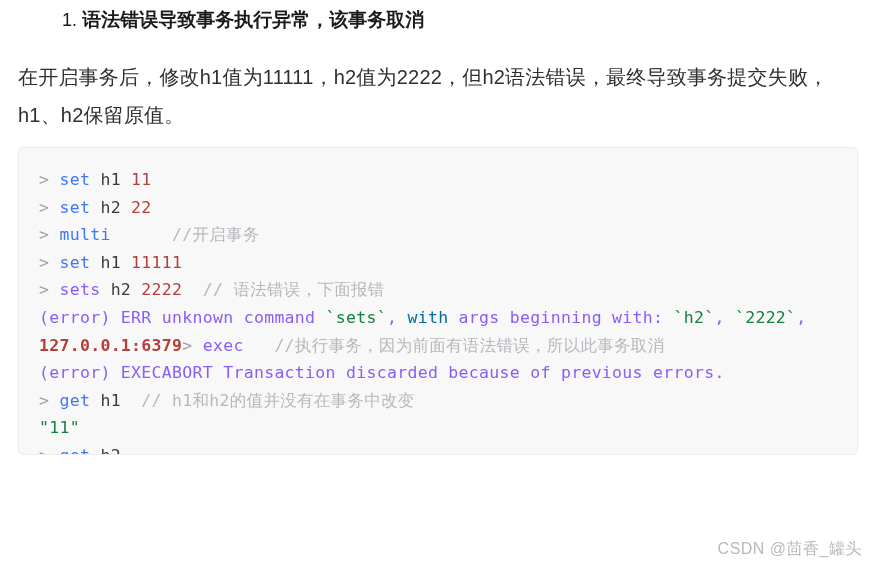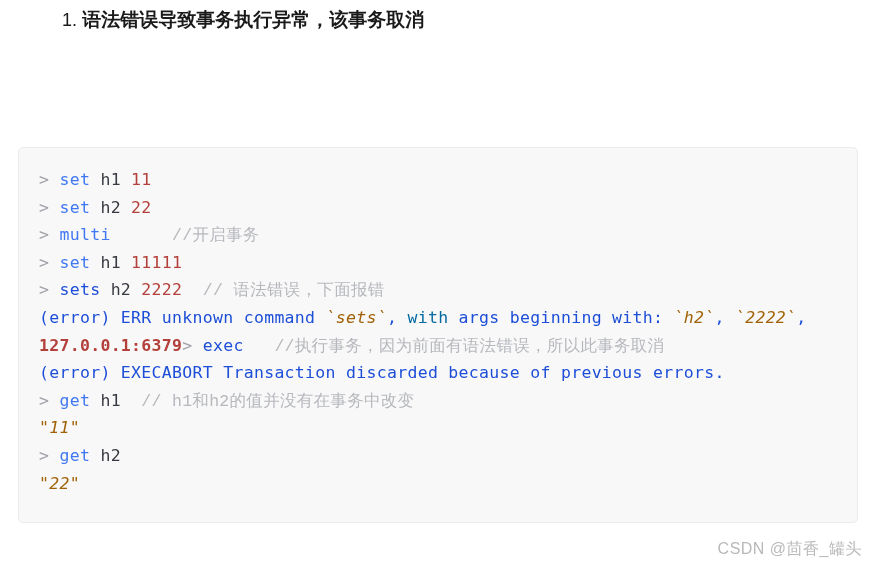--- a/index.html
+++ b/index.html
@@ -51,21 +51,21 @@
     color: #2f2f2f;
     letter-spacing: 0.2px;
   }
 
   
   .codeblock {
     position: absolute;
     left: 18px;
     top: 147px;
     width: 840px;
-    height: 376px;
+    height: 308px;
     box-sizing: border-box;
     background: #f8f8f8;
     border: 1px solid #ececec;
     border-radius: 5px;
     padding: 18px 0 18px 20px;
     overflow: hidden;
   }
   .code {
     margin: 0;
     font-family: "Liberation Mono", "DejaVu Sans Mono", monospace;
@@ -75,23 +75,23 @@
     color: #383a42;
     letter-spacing: 0.3px;
   }
   .ln { display: block; height: 27.6px; }
 
   
   .t-prompt  { color: #a0a1a7; }
   .t-cmd     { color: #4078f2; }
   .t-key     { color: #383a42; }
   .t-num     { color: #b3403a; }
-  .t-comment { color: #b6b8bd; font-family: Liberation Mono, monospace; }
-  .t-plain   { color: #1d4ed8; }
-  .t-str     { color: #a16207; font-style: italic; }
+  .t-comment { color: #b6b8bd; }
+  .t-plain   { color: #8b5cf6; }
+  .t-str     { color: #15803d; }
   .t-host    { color: #b3403a; font-weight: bold; }
   .t-with    { color: #0369a1; }
 
   
   .watermark {
     position: absolute;
     right: 14px;
     bottom: 6px;
     font-size: 16px;
     line-height: 22px;
@@ -105,20 +105,21 @@
 </head>
 <body>
 
 <div class="page">
 
   <h3 class="heading">
     <span class="num">1.</span>
     <span class="htext">语法错误导致事务执行异常，该事务取消</span>
   </h3>
 
+  <p class="para">在开启事务后，修改h1值为11111，h2值为2222，但h2语法错误，最终导致事务提交失败，h1、h2保留原值。</p>
 
   <div class="codeblock">
     <pre class="code"><code id="code-lines"><span class="ln"><span class="t-prompt">&gt; </span><span class="t-cmd">set</span><span class="t-plain"> </span><span class="t-key">h1</span><span class="t-plain"> </span><span class="t-num">11</span></span><span class="ln"><span class="t-prompt">&gt; </span><span class="t-cmd">set</span><span class="t-plain"> </span><span class="t-key">h2</span><span class="t-plain"> </span><span class="t-num">22</span></span><span class="ln"><span class="t-prompt">&gt; </span><span class="t-cmd">multi</span><span class="t-plain">      </span><span class="t-comment">//开启事务</span></span><span class="ln"><span class="t-prompt">&gt; </span><span class="t-cmd">set</span><span class="t-plain"> </span><span class="t-key">h1</span><span class="t-plain"> </span><span class="t-num">11111</span></span><span class="ln"><span class="t-prompt">&gt; </span><span class="t-plain">sets </span><span class="t-key">h2</span><span class="t-plain"> </span><span class="t-num">2222</span><span class="t-plain">  </span><span class="t-comment">// 语法错误，下面报错</span></span><span class="ln"><span class="t-plain">(error) ERR unknown command </span><span class="t-str">`sets`</span><span class="t-plain">, </span><span class="t-with">with</span><span class="t-plain"> args beginning with: </span><span class="t-str">`h2`</span><span class="t-plain">, </span><span class="t-str">`2222`</span><span class="t-plain">,</span></span><span class="ln"><span class="t-host">127.0.0.1:6379</span><span class="t-prompt">&gt; </span><span class="t-plain">exec</span><span class="t-plain">   </span><span class="t-comment">//执行事务，因为前面有语法错误，所以此事务取消</span></span><span class="ln"><span class="t-plain">(error) EXECABORT Transaction discarded because of previous errors.</span></span><span class="ln"><span class="t-prompt">&gt; </span><span class="t-cmd">get</span><span class="t-plain"> </span><span class="t-key">h1</span><span class="t-plain">  </span><span class="t-comment">// h1和h2的值并没有在事务中改变</span></span><span class="ln"><span class="t-str">"11"</span></span><span class="ln"><span class="t-prompt">&gt; </span><span class="t-cmd">get</span><span class="t-plain"> </span><span class="t-key">h2</span></span><span class="ln"><span class="t-str">"22"</span></span></code></pre>
   </div>
 
   <div class="watermark">CSDN @茴香_罐头</div>
 
 </div>
 
 </body></html>

